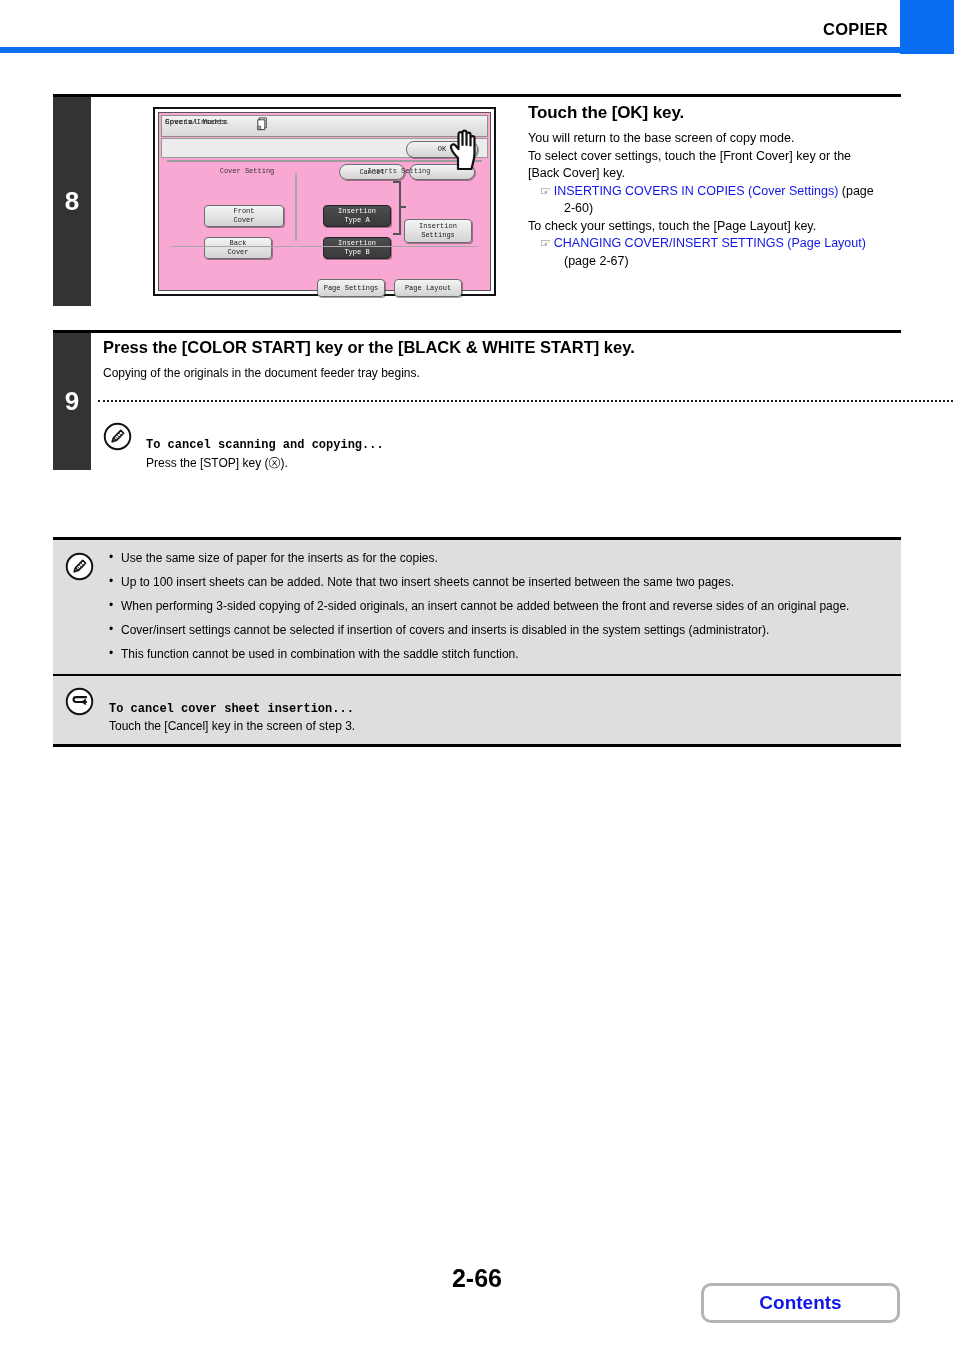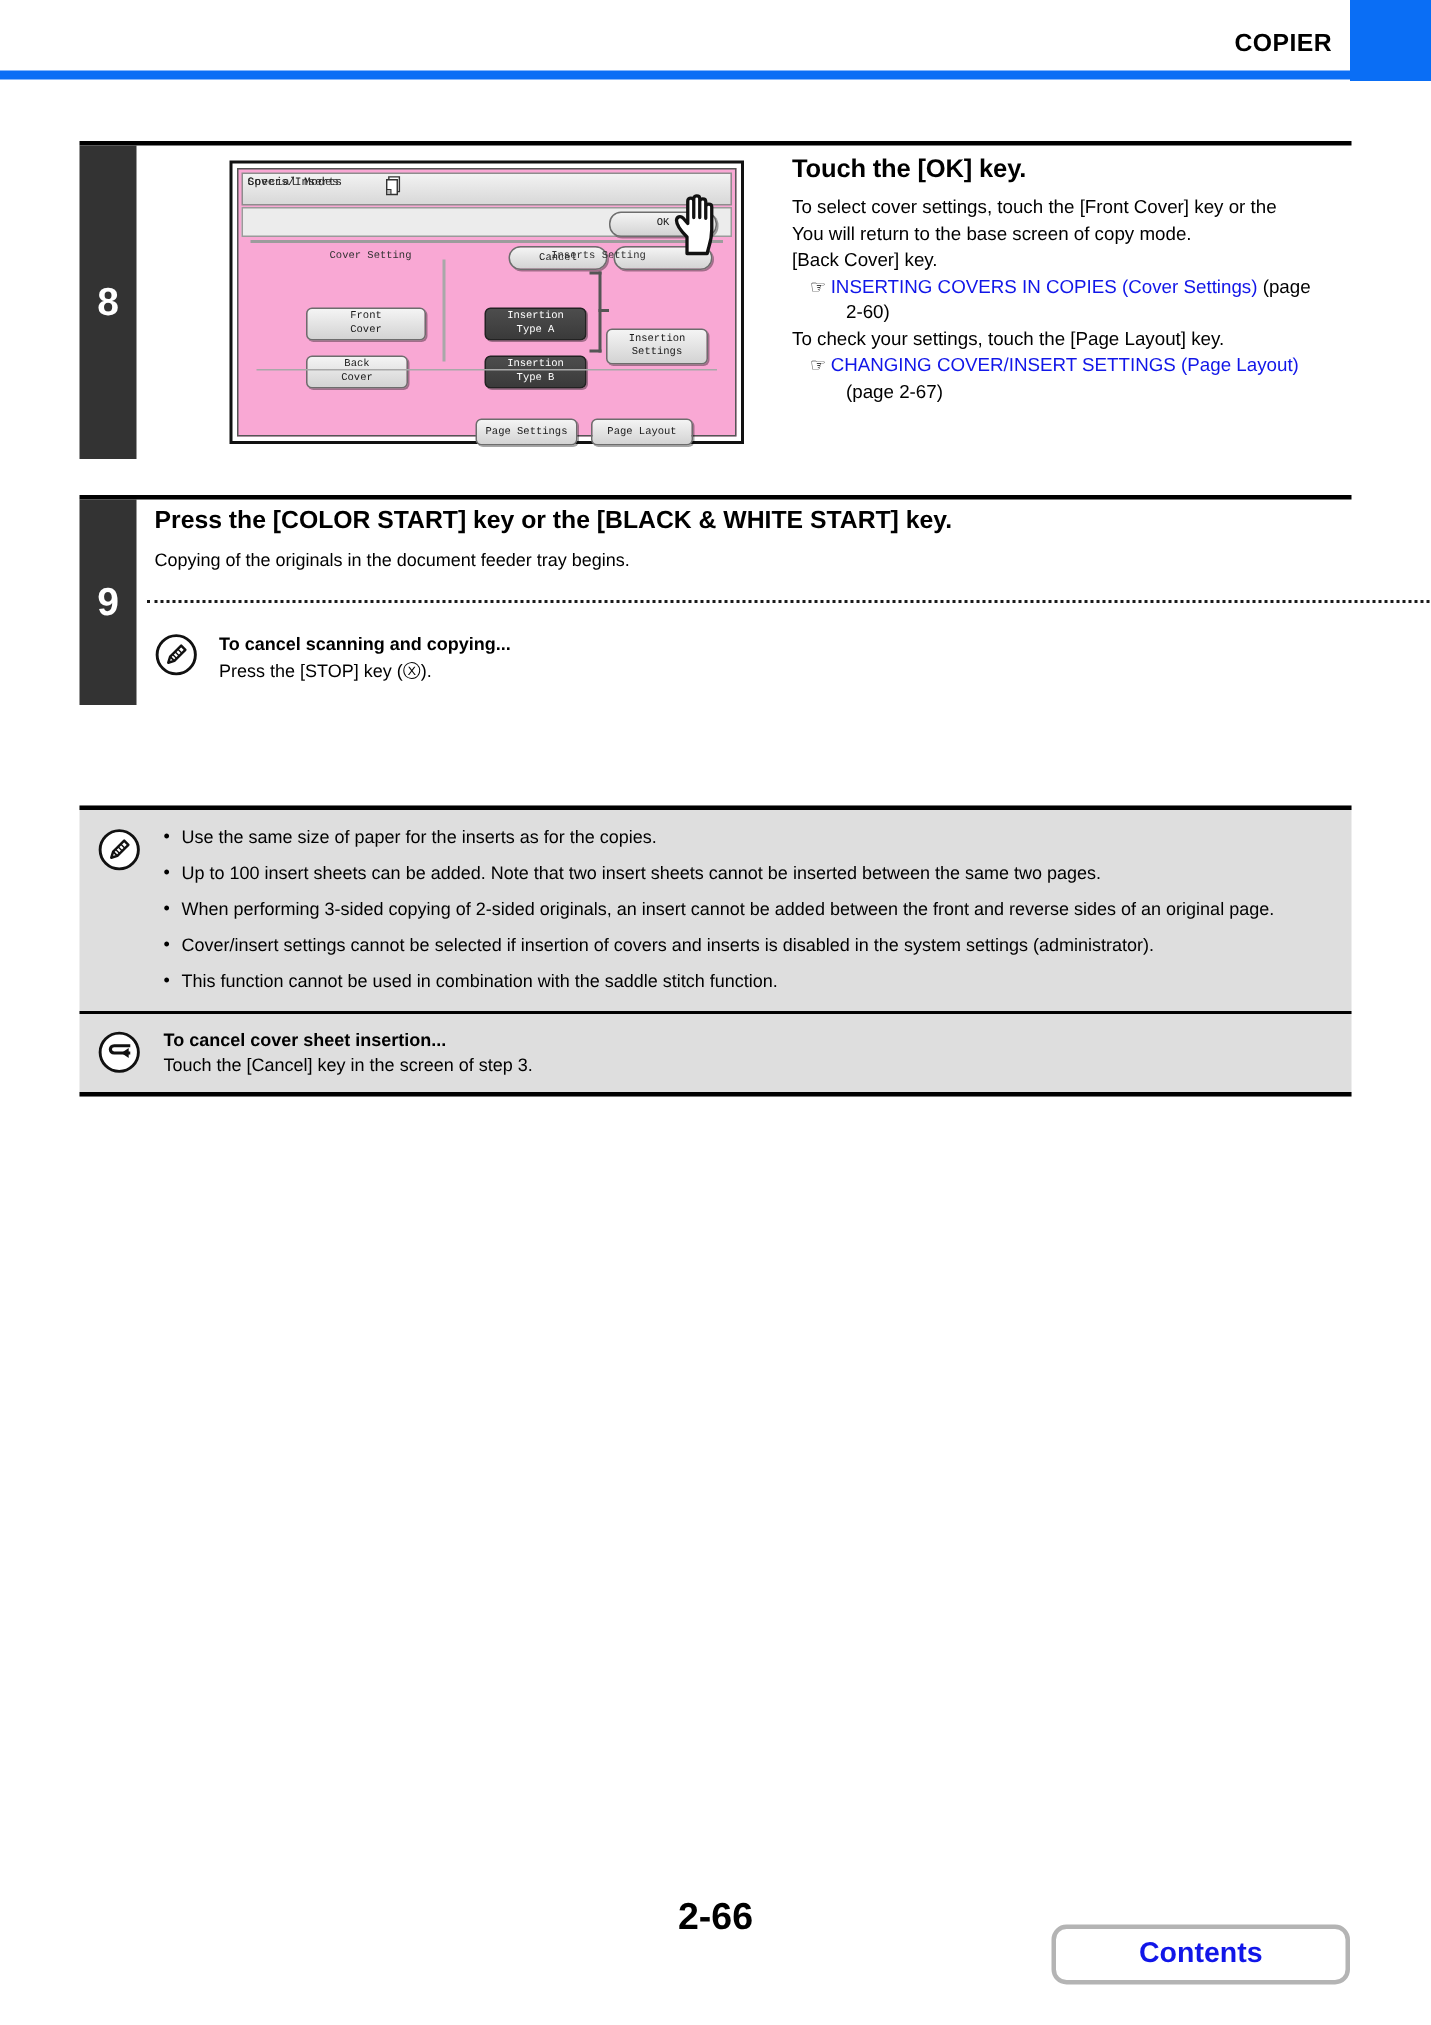--- a/index.html
+++ b/index.html
@@ -322,21 +322,22 @@
   }
   .note-inline-text {
     position: absolute;
     left: 93px;
     top: 92px;
     width: 700px;
   }
   .note-title {
     font-size: 12px;
     font-weight: bold;
-    margin: 0 0 3px 0;
+    margin: 16px 0 3px 0;
+    font-family: Liberation Mono, monospace;
   }
   .note-body {
     font-size: 12px;
     margin: 0;
   }
 
   
   .notebox {
     position: absolute;
     left: 53px;
@@ -514,22 +515,22 @@
                    C16.5 6.5 20.5 6.5 20.5 9 L20.5 20 L20.5 7.5 C20.5 5 24.5 5 24.5 7.5 L24.5 20
                    L24.5 9.5 C24.5 7 28.5 7 28.5 9.5 L28.5 20.5 L28.5 13 C28.5 10.5 32.5 10.5 32.5 13
                    L32.5 28 C32.5 36 30 40 29.5 44 Z" fill="#ffffff" stroke="#111111" stroke-width="2.2" stroke-linejoin="round"></path>
         </svg>
 
       </div>
     </div>
 
     <div class="step8-text">
       <div class="step-heading">Touch the [OK] key.</div>
+      <p class="body-line">You will return to the base screen of copy mode.</p>
       <p class="body-line">To select cover settings, touch the [Front Cover] key or the</p>
-      <p class="body-line">You will return to the base screen of copy mode.</p>
       <p class="body-line">[Back Cover] key.</p>
 
       <p class="ref-line">
         <span class="ref-hand">☞</span><span class="ref-link">INSERTING COVERS IN COPIES (Cover Settings)</span><span> (page</span>
         <span class="ref-cont">2-60)</span>
       </p>
 
       <p class="body-line">To check your settings, touch the [Page Layout] key.</p>
 
       <p class="ref-line">

